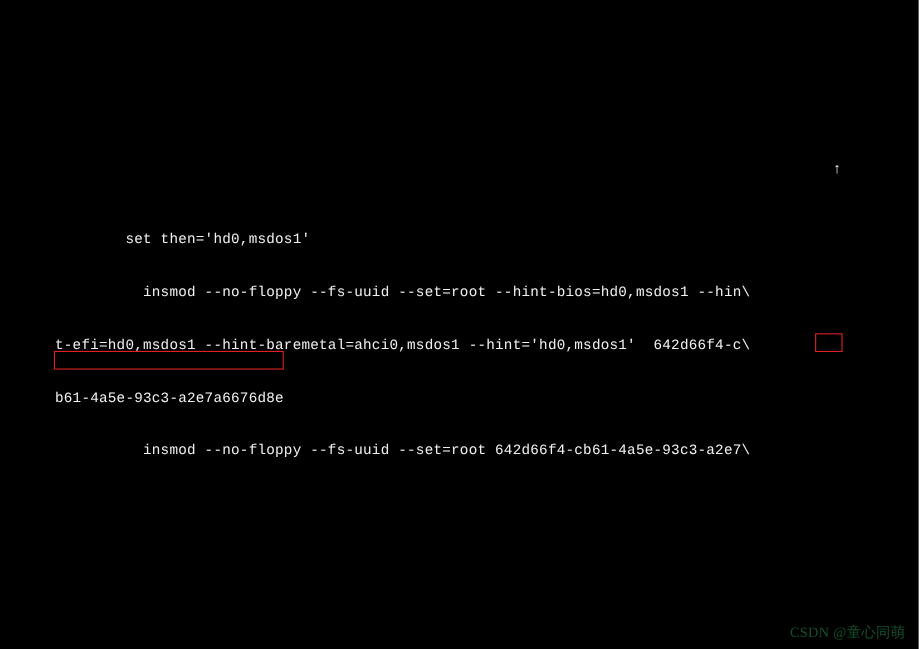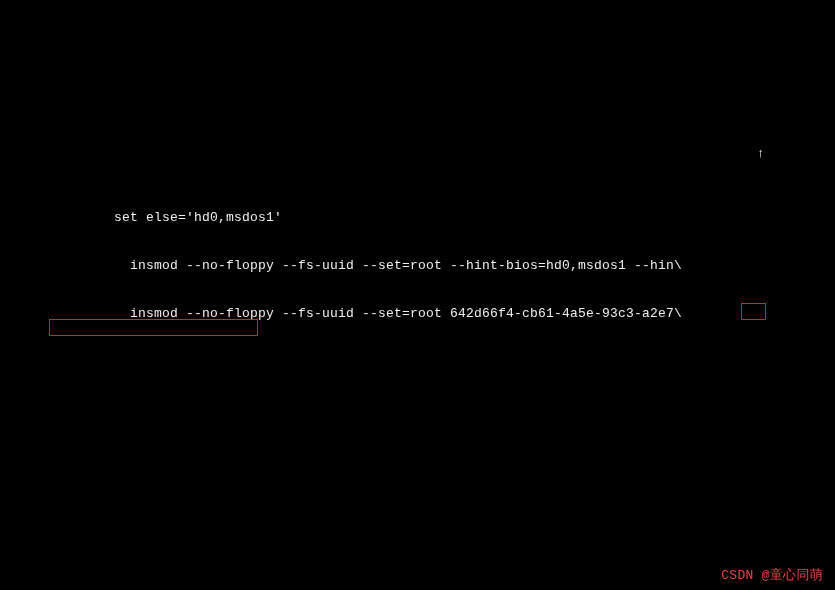--- a/index.html
+++ b/index.html
@@ -49,35 +49,37 @@
     top: 319px;
     left: 49px;
     width: 209px;
     height: 17px;
     pointer-events: none;
   }
   .watermark {
     position: absolute;
     bottom: 6px;
     right: 12px;
-    color: #ef4444;
-    font-family: Liberation Mono, monospace;
+    color: #14532d;
+    font-family: Liberation Serif, serif;
     font-size: 13px;
     letter-spacing: 0.3px;
     text-align: right;
   }
 </style>
 </head>
 <body>
 
 <div class="terminal">
   <div class="up-arrow">↑</div>
 
-  <div class="line">        set else='hd0,msdos1'</div>
+  <div class="line">        set then='hd0,msdos1'</div>
   <div class="line">          insmod --no-floppy --fs-uuid --set=root --hint-bios=hd0,msdos1 --hin\</div>
+  <div class="line">t-efi=hd0,msdos1 --hint-baremetal=ahci0,msdos1 --hint='hd0,msdos1'  642d66f4-c\</div>
+  <div class="line">b61-4a5e-93c3-a2e7a6676d8e</div>
   <div class="line">          insmod --no-floppy --fs-uuid --set=root 642d66f4-cb61-4a5e-93c3-a2e7\</div>
   
   
   
   
   
   
 
   
 

